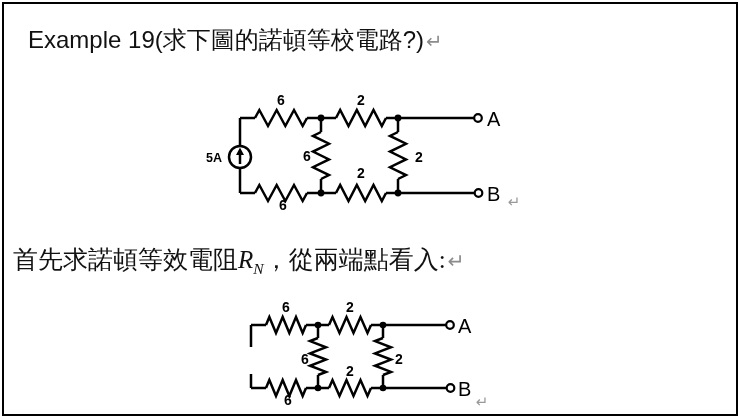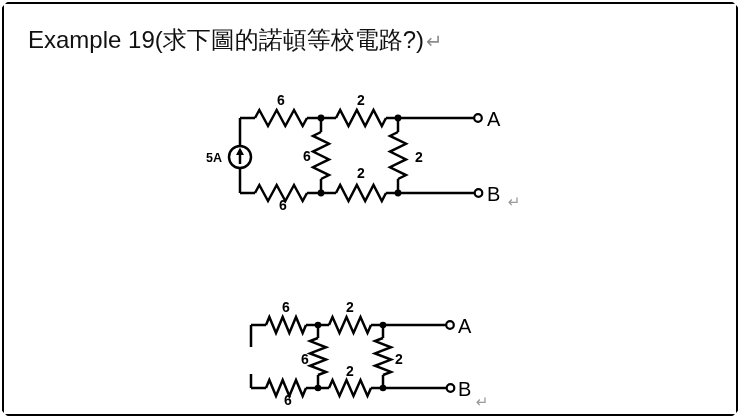--- a/index.html
+++ b/index.html
@@ -1,17 +1,17 @@
 <!DOCTYPE html>
 <html><head>
 <meta charset="utf-8">
 <style>
   html,body{margin:0;padding:0;background:#fff;}
   .screen{position:relative;width:740px;height:418px;background:#ffffff;overflow:hidden;
-          font-family:"Liberation Sans",sans-serif;color:#000;border-radius:15px;}
+          font-family:"Liberation Sans",sans-serif;color:#000;}
   .frame{position:absolute;inset:2px;border:2px solid #000;pointer-events:none;}
   .title{position:absolute;left:28px;top:26px;font-size:24px;line-height:28px;color:#111;white-space:nowrap;}
   .return-mark{color:#8c8c8c;font-size:0.82em;padding-left:2px;}
   .para2{position:absolute;left:13px;top:245px;font-family:"Liberation Serif",serif;
          font-size:25px;line-height:30px;white-space:nowrap;color:#111;}
   .para2 .math{font-family:"Liberation Serif",serif;font-style:italic;}
   .para2 sub{font-size:0.62em;font-style:italic;}
   svg text{font-family:"Liberation Sans",sans-serif;fill:#000;}
   svg .rlabel{font-size:14px;font-weight:600;}
   svg .term{font-size:20px;font-weight:400;}
@@ -72,20 +72,23 @@
     <text class="rlabel" x="117" y="76" text-anchor="middle">6</text>
     <text class="rlabel" x="229" y="77" text-anchor="middle">2</text>
     <text class="rlabel" x="171" y="93" text-anchor="middle">2</text>
     <text class="rlabel" x="93" y="125" text-anchor="middle">6</text>
     <text class="src" x="24" y="77" text-anchor="middle">5A</text>
     <text class="term" x="297" y="41">A</text>
     <text class="term" x="297" y="116">B</text>
     <text class="ret" x="324" y="122" text-anchor="middle">↵</text>
   </svg>
 
+  <div class="para2">
+    <span>首先求諾頓等效電阻</span><span class="math">R</span><sub>N</sub><span>，從兩端點看入:</span><span class="return-mark">↵</span>
+  </div>
 
   <svg style="position:absolute;left:230px;top:295px;" width="290" height="120" viewBox="0 0 290 120">
 
     <line class="wire" x1="21" y1="30" x2="21" y2="52"></line>
     <line class="wire" x1="21" y1="79" x2="21" y2="93"></line>
 
     <line class="wire" x1="21" y1="30" x2="36" y2="30"></line>
     <polyline class="wire" points="36,30 39.333333333333336,22 46,38 52.66666666666667,22 59.333333333333336,38 66,22 72.66666666666667,38 76,30"></polyline>
     <line class="wire" x1="76" y1="30" x2="99" y2="30"></line>
     <polyline class="wire" points="99,30 102.5,22 109.5,38 116.5,22 123.5,38 130.5,22 137.5,38 141,30"></polyline>

